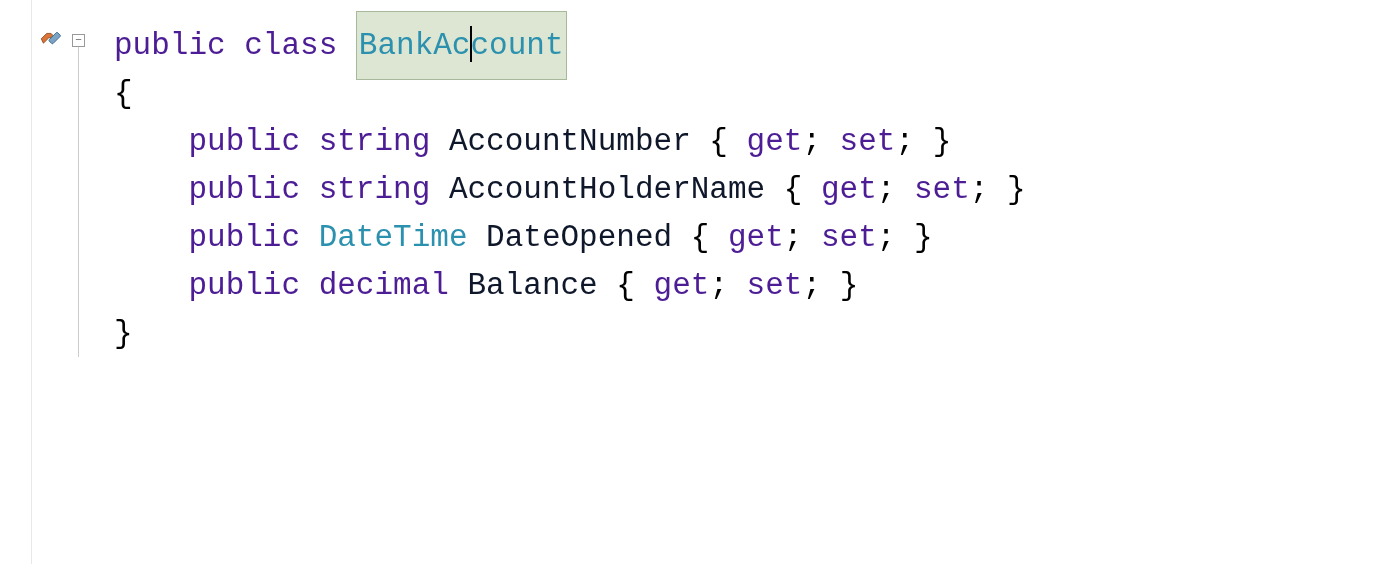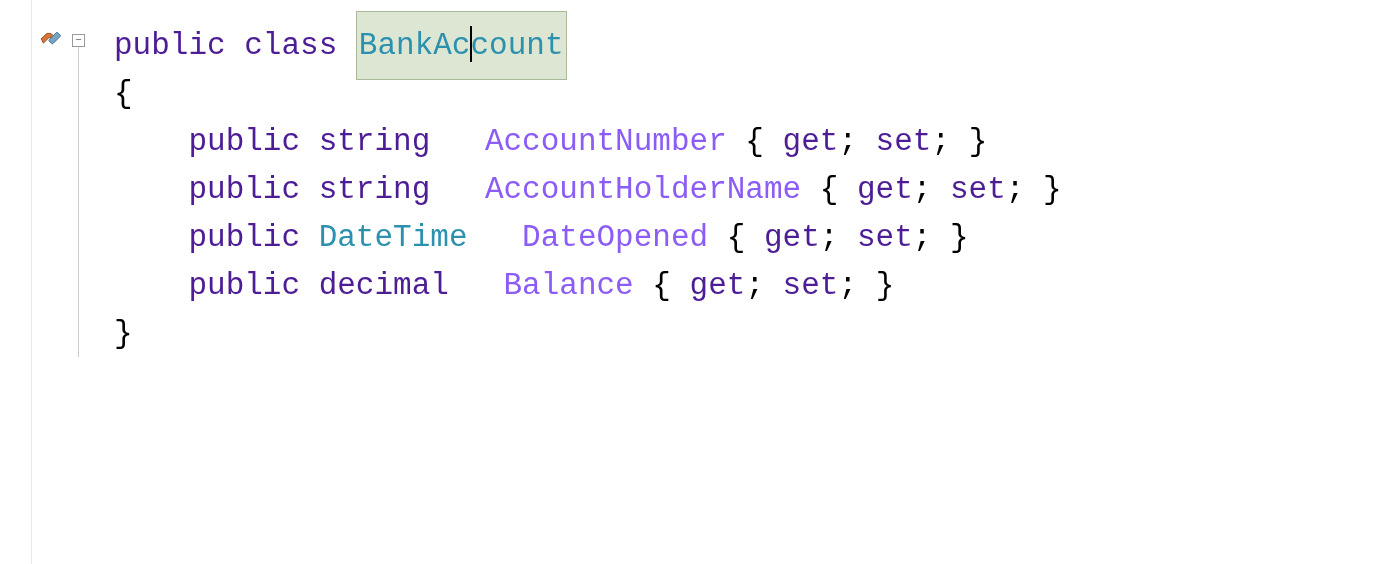--- a/index.html
+++ b/index.html
@@ -62,22 +62,21 @@
       line-height: 48px;
       position: relative;
     }
     .keyword {
       color: #4c1d95;
     }
     .type {
       color: #2b91af;
     }
     .identifier {
-      color: #8b5cf6;
-      margin-left: 36px;
+      color: #0f172a;
     }
     .punct {
       color: #000000;
     }
     .highlighted {
       background: #dde6d2;
       border: 1px solid #a8b89a;
       padding: 16px 2px;
       position: relative;
     }

